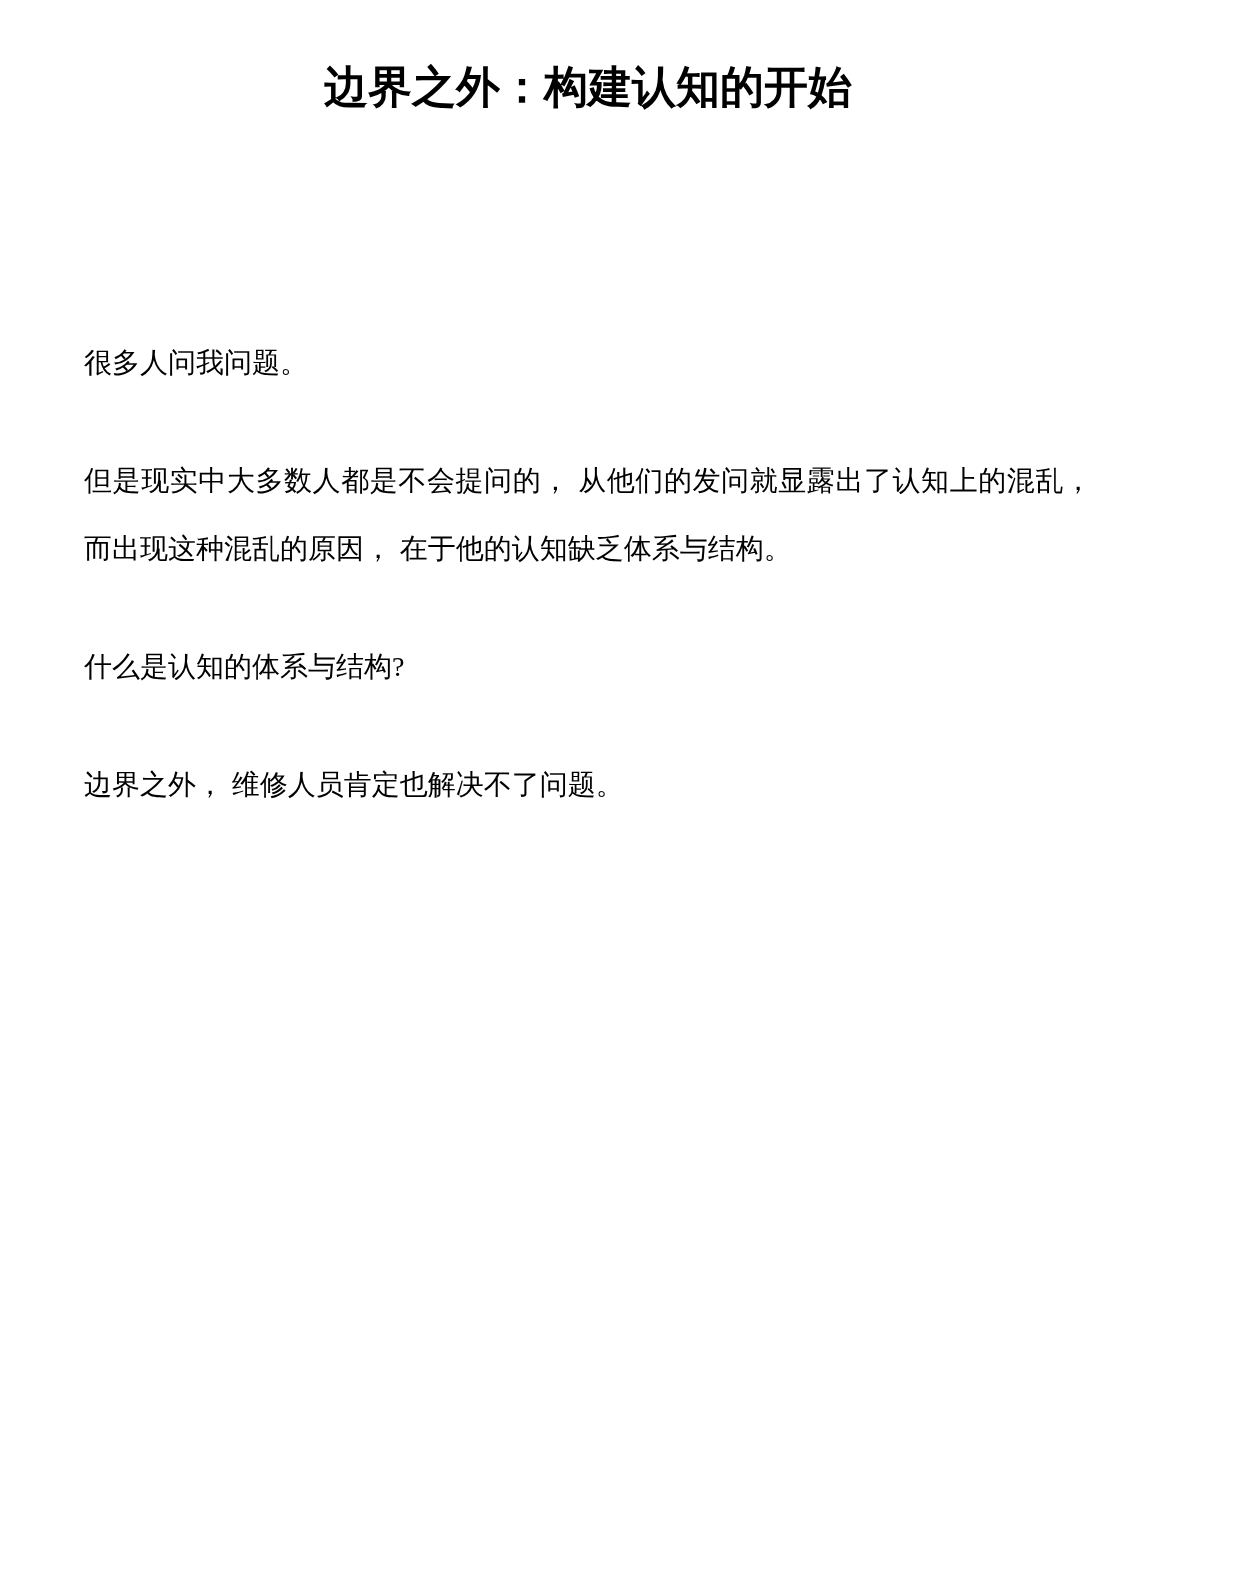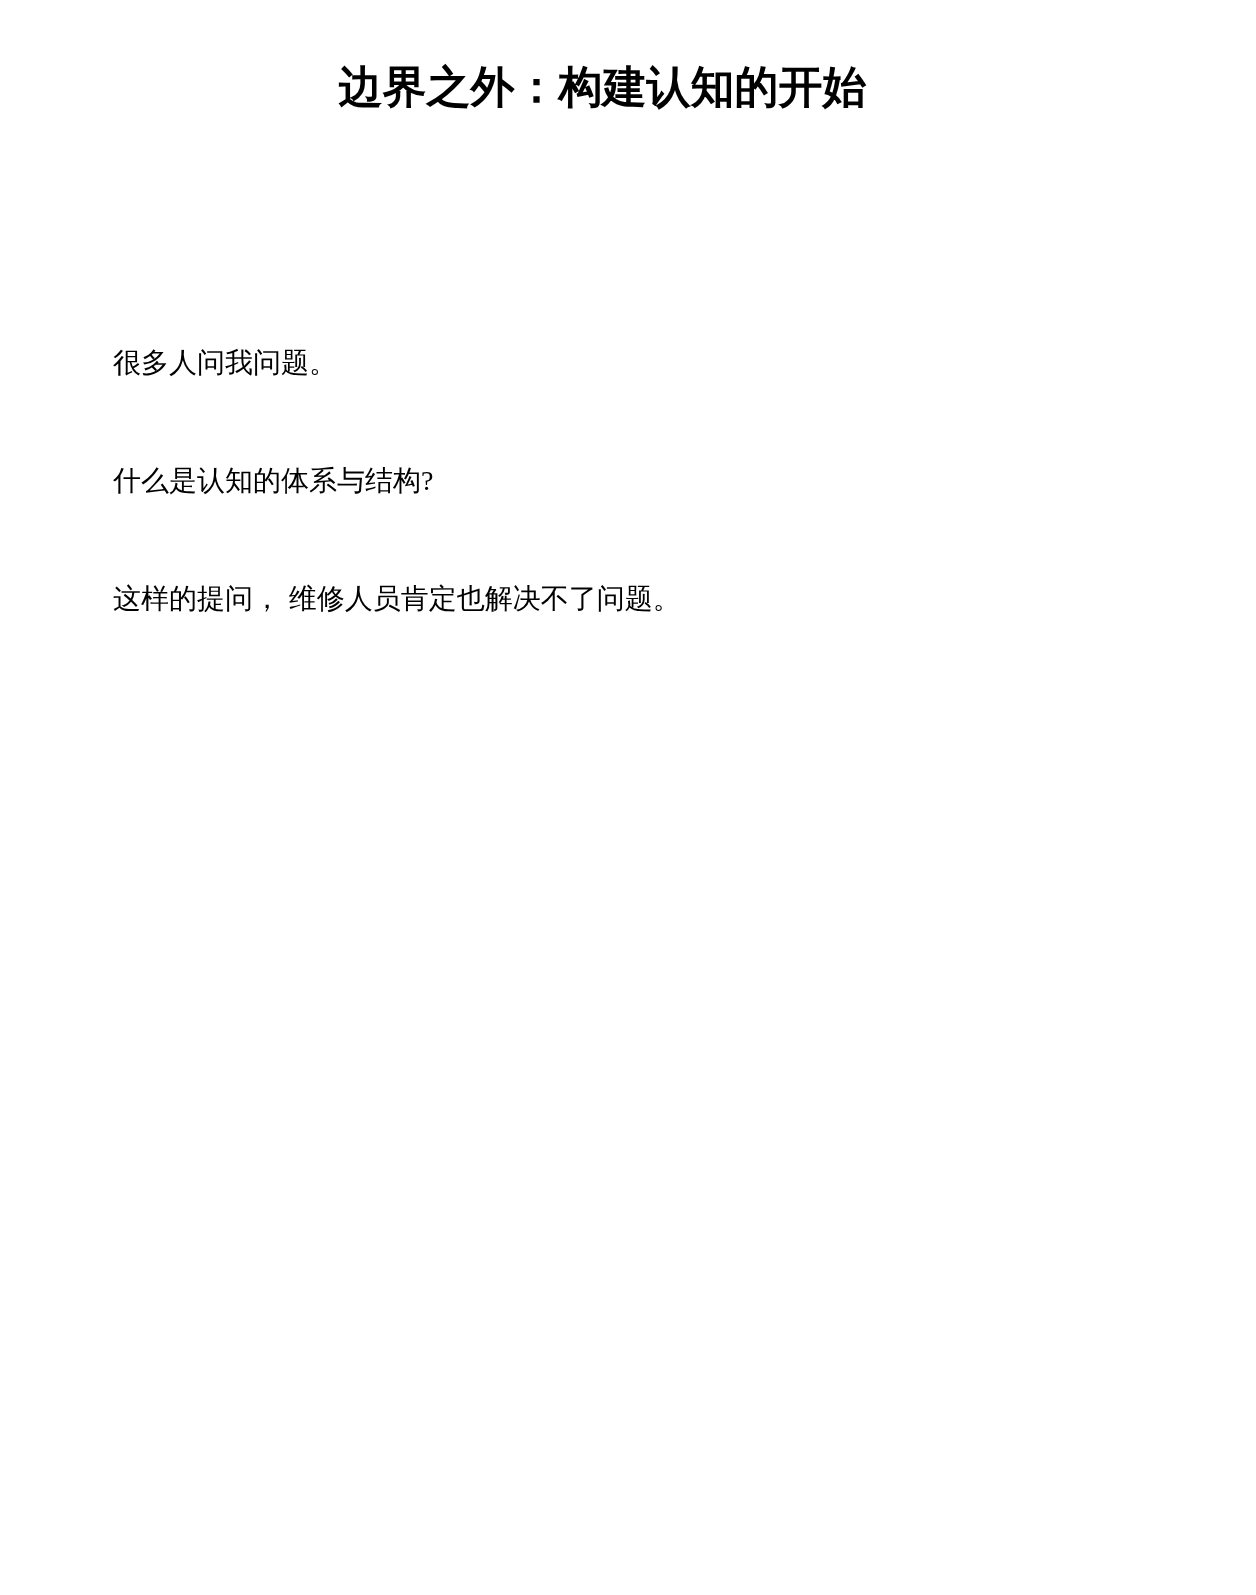--- a/index.html
+++ b/index.html
@@ -8,21 +8,21 @@
       background: #ffffff;
     }
     .page {
       position: relative;
       width: 1256px;
       height: 1595px;
       box-sizing: border-box;
       background: #ffffff;
       color: #000000;
       font-family: "Liberation Sans", "DejaVu Sans", sans-serif;
-      padding: 62px 164px 0 113px;
+      padding: 62px 164px 0 84px;
       overflow: hidden;
     }
     .title {
       font-size: 44px;
       font-weight: 700;
       line-height: 50px;
       text-align: center;
       margin: 0;
       white-space: nowrap;
     }
@@ -49,20 +49,21 @@
 <div class="page">
 
   <h1 class="title">边界之外：构建认知的开始</h1>
 
   <div class="content">
 
     <p class="para">很多人问我问题。</p>
 
 
 
+    <p class="para">但是现实中大多数人都是不会提问的， 从他们的发问就显露出了认知上的混乱， 而出现这种混乱的原因， 在于他的认知缺乏体系与结构。</p>
 
     <p class="para"><span>什么是认知的体系与结构</span><span class="question-mark">?</span></p>
 
 
-    <p class="para">这样的提问， 维修人员肯定也解决不了问题。</p>
+    <p class="para">边界之外， 维修人员肯定也解决不了问题。</p>
 
   </div>
 </div>
 
 </body></html>

